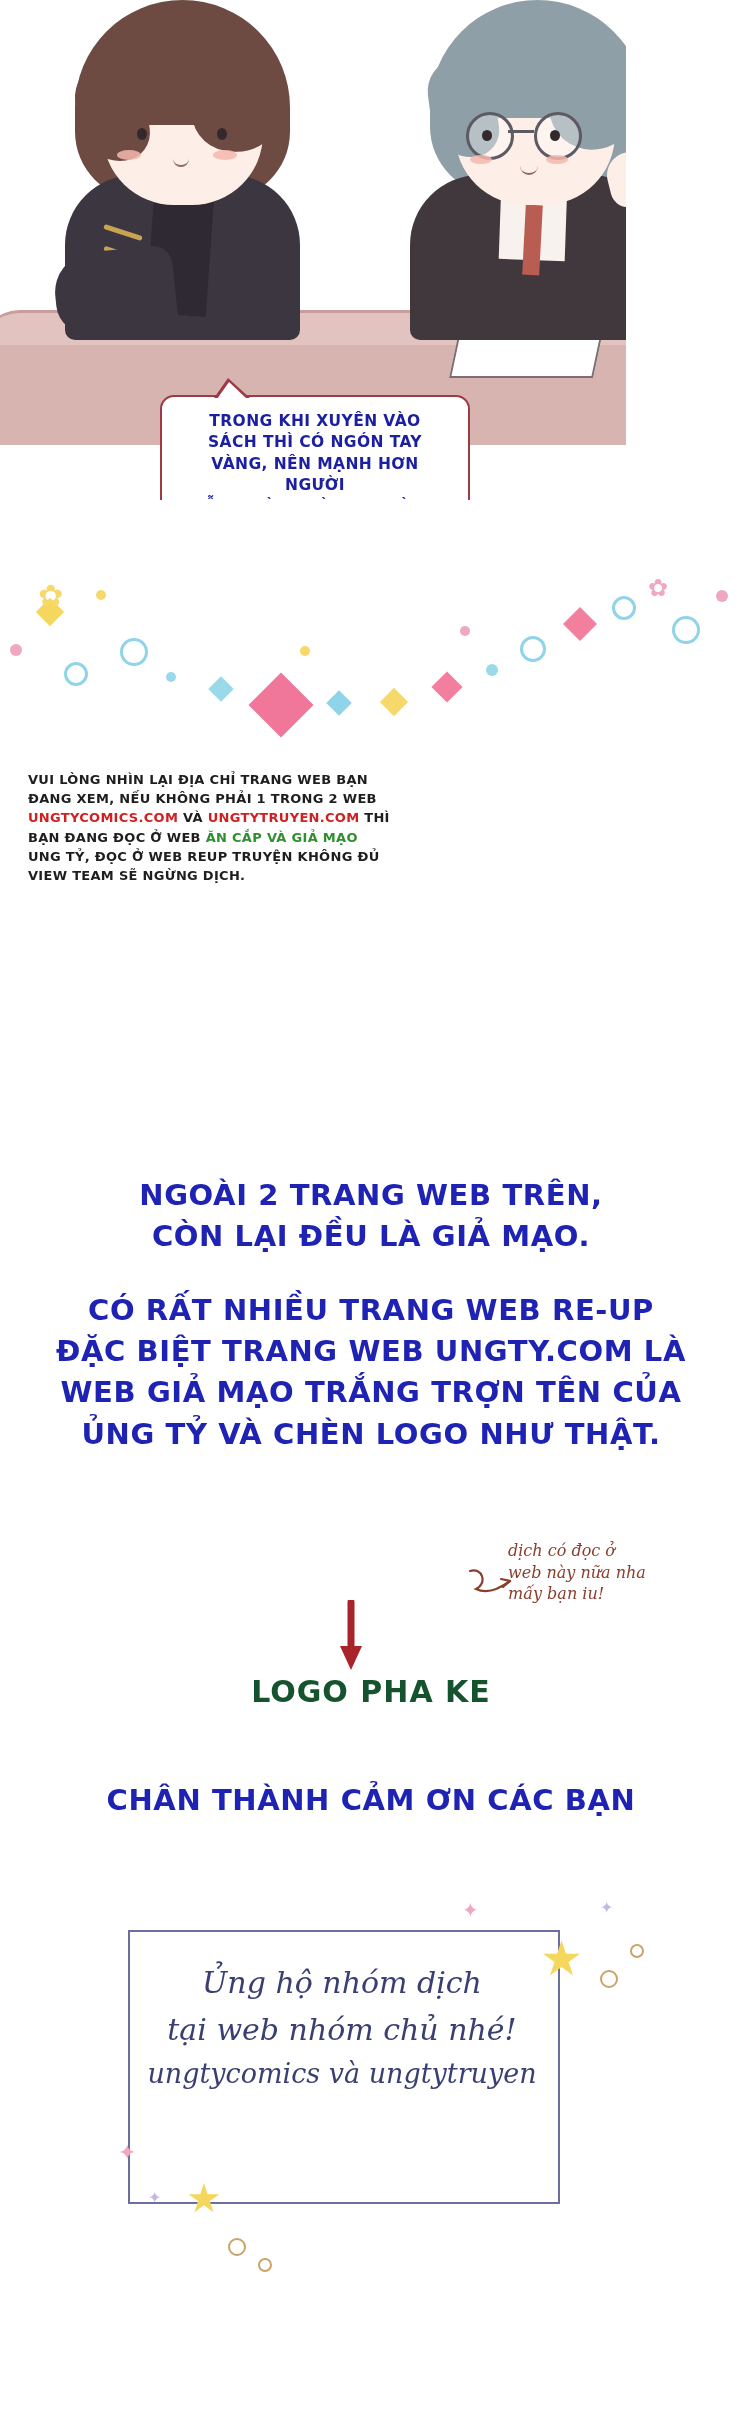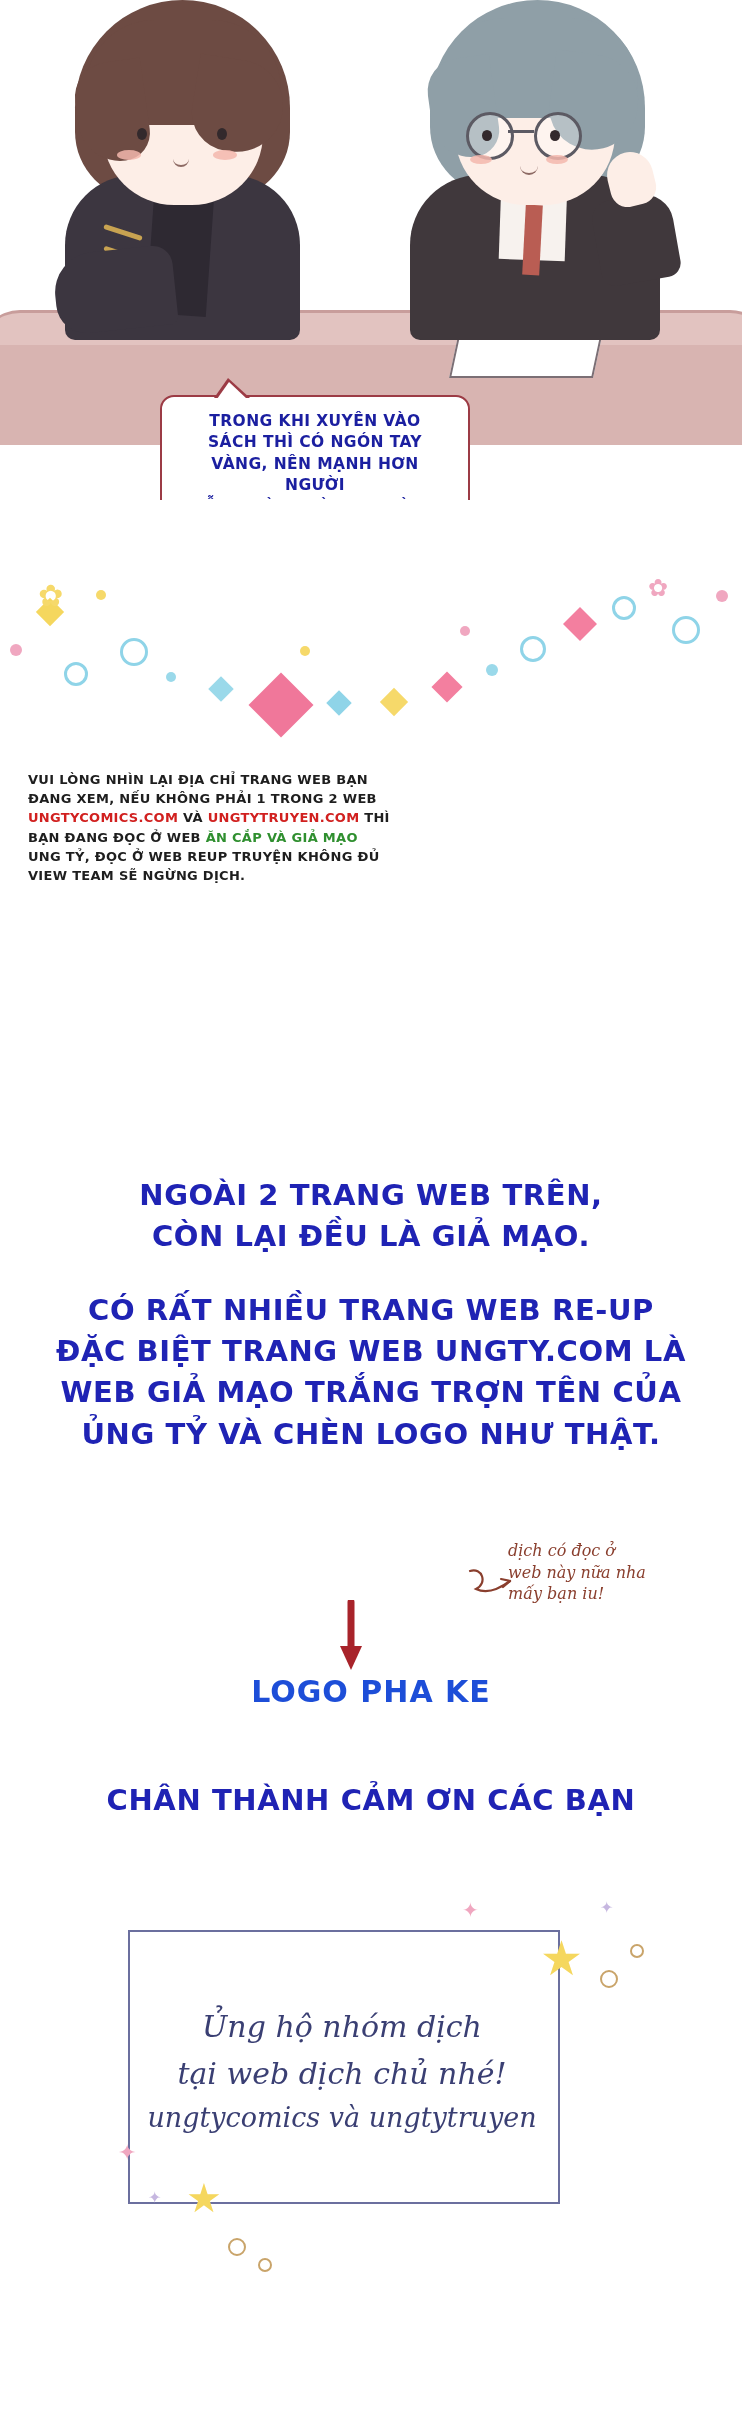--- a/index.html
+++ b/index.html
@@ -15,21 +15,21 @@
     width: 742px;
     height: 2423px;
     overflow: hidden;
     background: #ffffff;
   }
 
   
   .panel-scene {
     position: absolute;
     left: 0; top: 0;
-    width: 742px;
+    width: 626px;
     height: 500px;
     background: #ffffff;
     overflow: hidden;
   }
   .desk {
     position: absolute;
     left: -20px;
     top: 310px;
     width: 790px;
     height: 130px;
@@ -314,42 +314,41 @@
   }
   .fake-logo-label {
     position: absolute;
     left: 0; top: 1674px;
     width: 742px;
     text-align: center;
     font-family: "DejaVu Sans", sans-serif;
     font-weight: 700;
     font-size: 30px;
     letter-spacing: 1px;
-    color: #1d4ed8;
+    color: #14532d;
   }
 
   
   .frame-box {
     position: absolute;
     left: 128px; top: 1930px;
     width: 428px; height: 270px;
     border: 2px solid #6b6f9e;
     background: #ffffff;
   }
   .frame-text {
     position: absolute;
     left: 128px; top: 1960px;
     width: 428px;
     text-align: center;
     font-family: "DejaVu Serif", serif;
     font-style: italic;
     font-size: 30px;
     line-height: 1.55;
     color: #3a3f73;
-    margin-top: 44px;
   }
   .frame-text .line3 { font-size: 27px; }
 
   .star { position: absolute; }
   .flower { position: absolute; }
 </style>
 </head>
 <body>
 
 <div id="page">
@@ -484,21 +483,21 @@
 
   <div class="fake-logo-label">LOGO PHA KE</div>
 
   <div class="blue-block blue-4">
     <div>CHÂN THÀNH CẢM ƠN CÁC BẠN</div>
   </div>
 
   <div class="frame-box"></div>
   <div class="frame-text">
     <div>Ủng hộ nhóm dịch</div>
-    <div>tại web dịch chủ nhé!</div>
+    <div>tại web nhóm chủ nhé!</div>
     <div class="line3">ungtycomics và ungtytruyen</div>
   </div>
 
   <div class="star" style="left:540px; top:1930px; font-size:48px; color:#f5d75e;">★</div>
   <div class="star" style="left:462px; top:1898px; font-size:20px; color:#f0a7c0;">✦</div>
   <div class="star" style="left:600px; top:1898px; font-size:16px; color:#c6b7e0;">✦</div>
   <div class="ring" style="left:600px; top:1970px; width:14px; height:14px; border:2px solid #c9a46a;"></div>
   <div class="ring" style="left:630px; top:1944px; width:10px; height:10px; border:2px solid #c9a46a;"></div>
   <div class="star" style="left:186px; top:2175px; font-size:40px; color:#f5d75e;">★</div>
   <div class="star" style="left:118px; top:2140px; font-size:22px; color:#f0a7c0;">✦</div>

